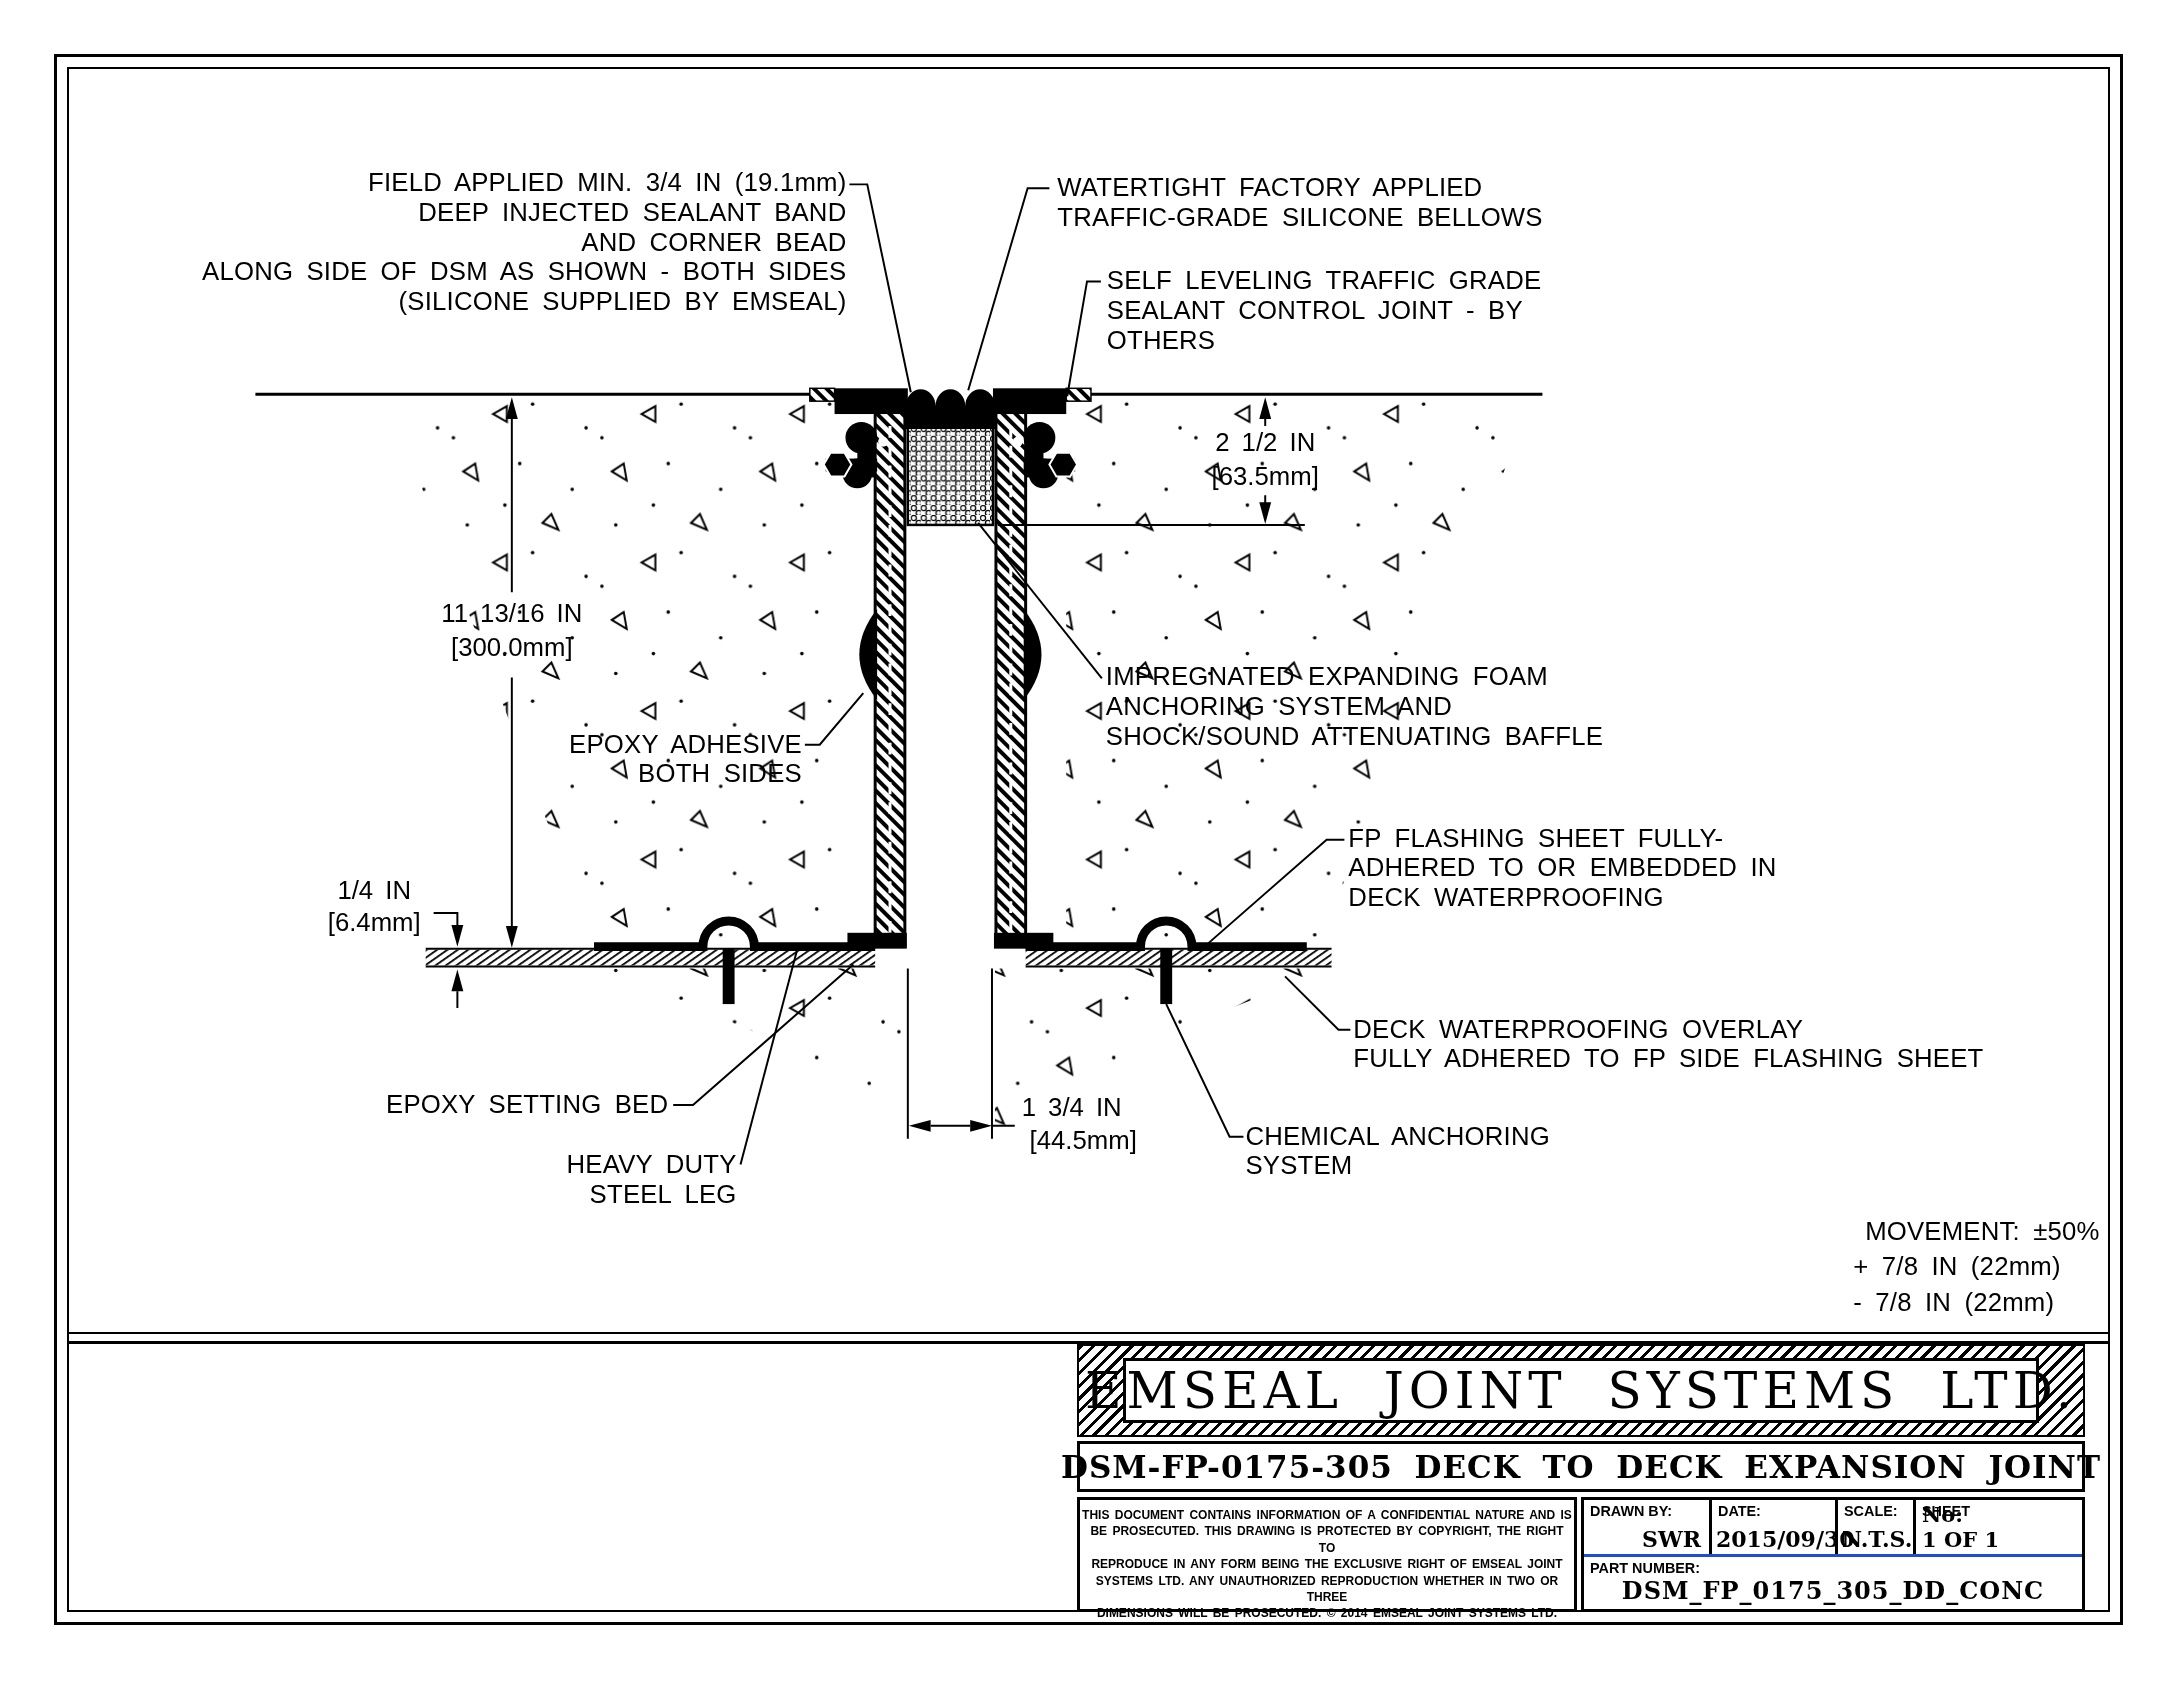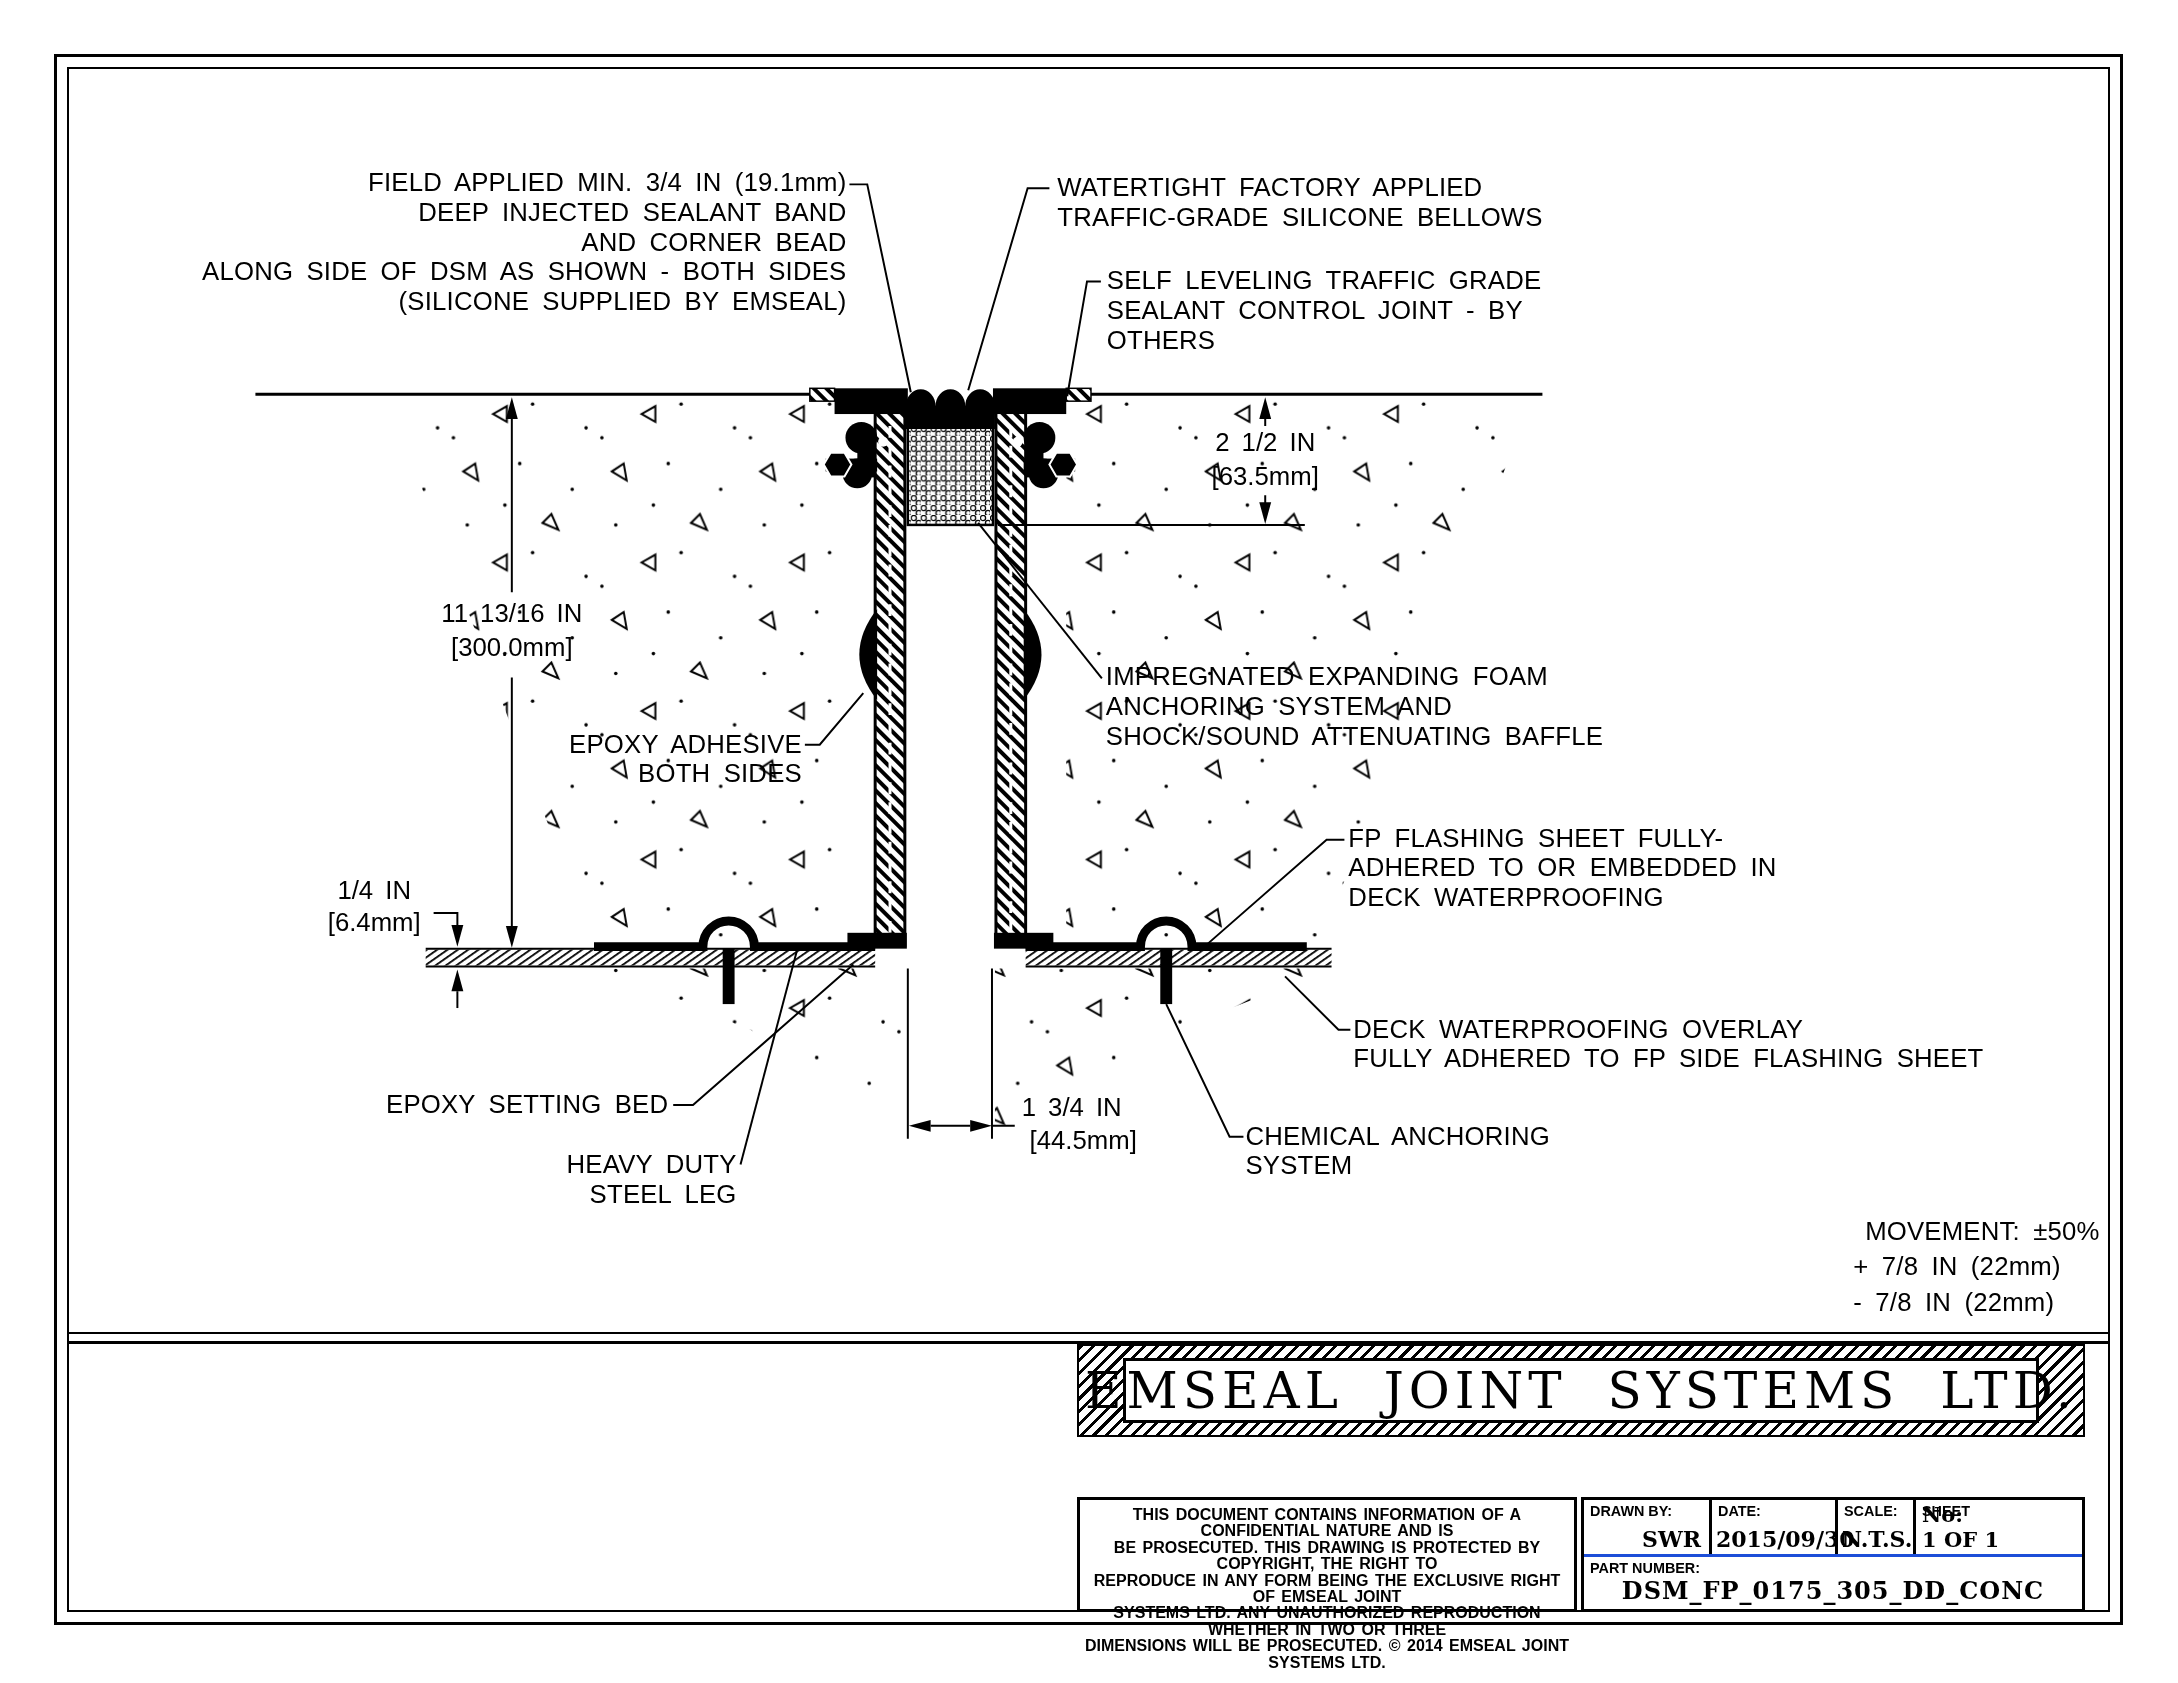--- a/index.html
+++ b/index.html
@@ -17,21 +17,21 @@
 
   
   .tb{position:absolute;box-sizing:border-box;}
   .tb-logo{background:repeating-linear-gradient(135deg,#000 0 3px,#fff 3px 9px);border:2px solid #000;}
   .tb-logo-inner{position:absolute;left:44px;right:44px;top:12px;bottom:12px;background:#fff;
     border:3px solid #000;display:flex;align-items:center;justify-content:center;
     font-family:"DejaVu Serif",serif;font-weight:normal;font-size:50px;letter-spacing:5px;word-spacing:20px;white-space:nowrap;}
   .tb-sub{border:3px solid #000;background:#fff;display:flex;align-items:center;justify-content:center;
     font-family:"DejaVu Serif",serif;font-weight:bold;font-size:31px;letter-spacing:1px;word-spacing:10px;white-space:nowrap;}
   .tb-legal{border:3px solid #000;background:#fff;text-align:center;padding-top:7px;
-    font-weight:bold;font-size:16px;line-height:16.4px;letter-spacing:0px;word-spacing:2px;}
+    font-weight:bold;font-size:12px;line-height:16.4px;letter-spacing:0px;word-spacing:2px;}
   .tb-fields{border:3px solid #000;background:#fff;}
   .tb-row1{position:absolute;left:0;top:0;right:0;height:54px;display:flex;}
   .cell{box-sizing:border-box;border-right:3px solid #000;position:relative;}
   .cell:last-child{border-right:none;}
   .cell-label{position:absolute;left:6px;top:3px;font-weight:bold;font-size:14.4px;}
   .cell-value{position:absolute;left:4px;right:8px;bottom:2px;text-align:right;
     font-family:"DejaVu Serif",serif;font-weight:bold;font-size:22px;white-space:nowrap;}
   .cell-value.center{text-align:center;}
   .sheet-line{position:absolute;left:6px;right:10px;bottom:2px;display:flex;justify-content:space-between;
     font-family:"DejaVu Serif",serif;font-weight:bold;font-size:21px;flex-direction:column;}
@@ -261,20 +261,23 @@
       <text class="ann" x="1884" y="1252">MOVEMENT: ±50%</text>
       <text class="ann" x="1872" y="1288">+ 7/8 IN (22mm)</text>
       <text class="ann" x="1872" y="1324">- 7/8 IN (22mm)</text>
     </g>
   </svg>
 
   <div class="tb tb-logo" style="left:1077px;top:1344px;width:1008px;height:93px;">
     <div class="tb-logo-inner">EMSEAL JOINT SYSTEMS LTD.</div>
   </div>
 
+  <div class="tb tb-sub" style="left:1077px;top:1441px;width:1008px;height:51px;">
+    <span>DSM-FP-0175-305 DECK TO DECK EXPANSION JOINT</span>
+  </div>
 
   <div class="tb tb-legal" style="left:1077px;top:1497px;width:500px;height:115px;">
     <div>THIS DOCUMENT CONTAINS INFORMATION OF A CONFIDENTIAL NATURE AND IS</div>
     <div>BE PROSECUTED. THIS DRAWING IS PROTECTED BY COPYRIGHT, THE RIGHT TO</div>
     <div>REPRODUCE IN ANY FORM BEING THE EXCLUSIVE RIGHT OF EMSEAL JOINT</div>
     <div>SYSTEMS LTD. ANY UNAUTHORIZED REPRODUCTION WHETHER IN TWO OR THREE</div>
     <div>DIMENSIONS WILL BE PROSECUTED. © 2014 EMSEAL JOINT SYSTEMS LTD.</div>
   </div>
 
   <div class="tb tb-fields" style="left:1581px;top:1497px;width:504px;height:115px;">

